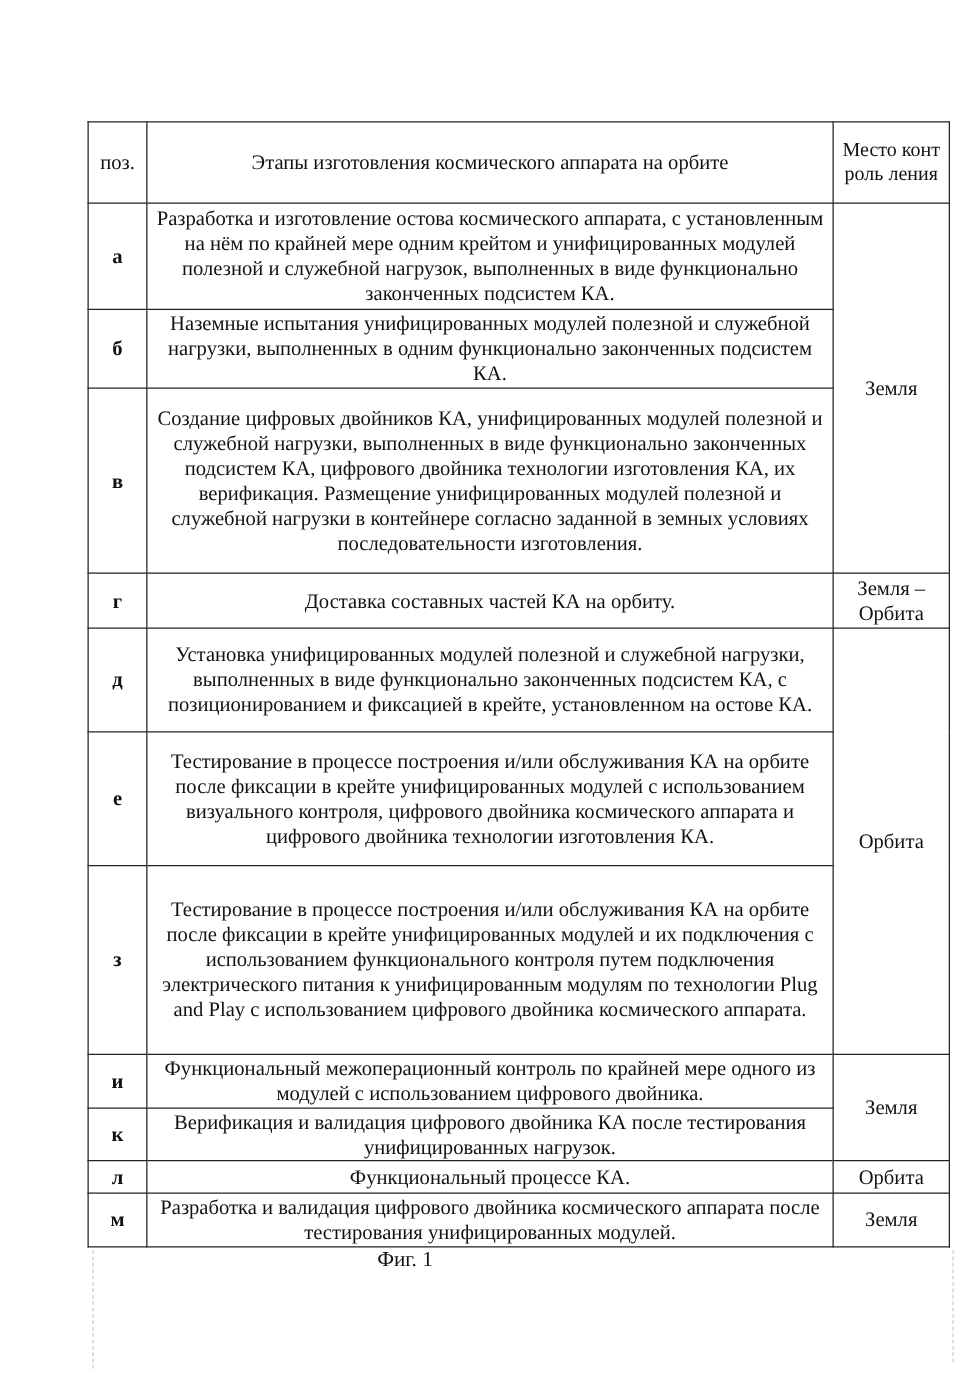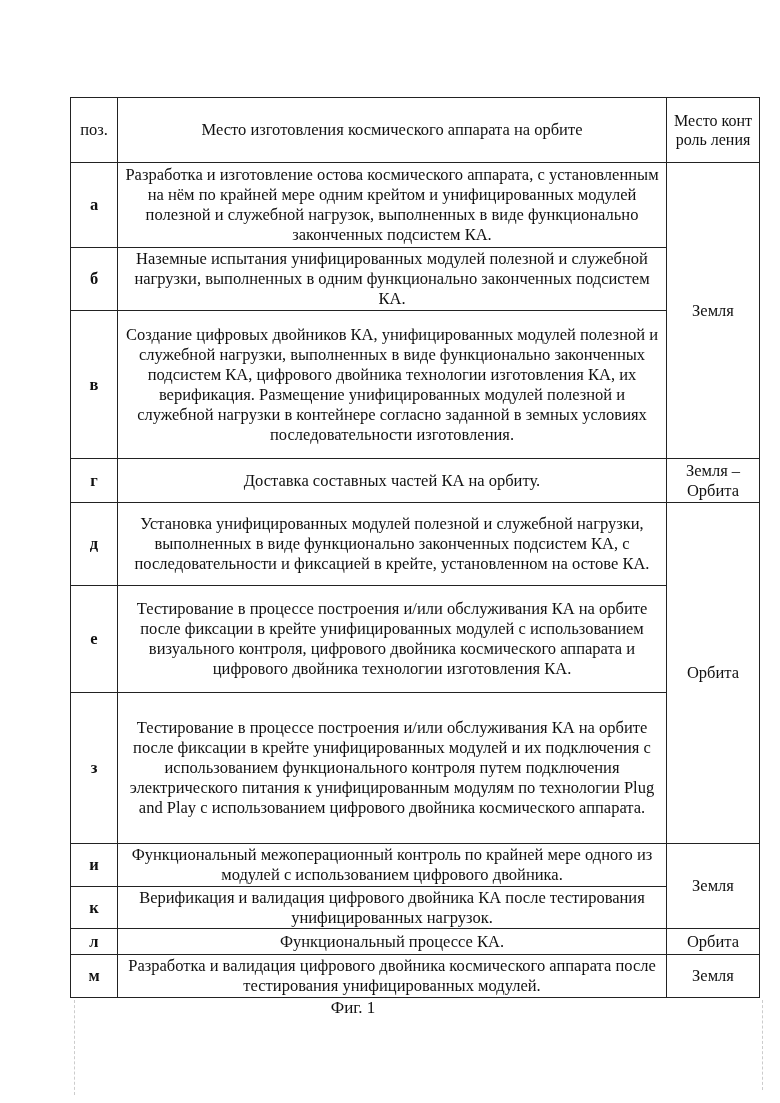--- a/index.html
+++ b/index.html
@@ -11,38 +11,38 @@
   table.stages td { border: 1.5px solid #222; text-align: center; vertical-align: middle;
                     padding: 0 4px; font-size: 16.5px; line-height: 20px; margin-left: 43px; }
   col.c-pos { width: 47px; }
   col.c-stage { width: 549px; }
   col.c-place { width: 93px; }
   td.pos { font-weight: bold; font-size: 14px; }
   td.hdr-pos { font-size: 15px; font-weight: normal; }
   td.place { font-size: 16.5px; line-height: 20px; }
   td.place-top { vertical-align: top; }
   .caption { position: absolute; left: 0; width: 648px; top: 998px; text-align: center;
-             font-size: 17px; padding-left: 29px; }
+             font-size: 17px; }
   .dash-l { position: absolute; left: 74px; top: 1000px; height: 95px; border-left: 1px dashed #ccc; }
   .dash-r { position: absolute; left: 762px; top: 1000px; height: 90px; border-left: 1px dashed #ccc; }
 </style>
 </head>
 <body>
 
 <div class="page">
   <table class="stages">
     <colgroup>
         <col class="c-pos">
         <col class="c-stage">
         <col class="c-place">
       </colgroup>
     <tbody>
         <tr style="height:65px">
       <td class="hdr-pos">поз.</td>
-      <td>Место изготовления космического аппарата на орбите</td>
+      <td>Этапы изготовления космического аппарата на орбите</td>
       <td style="font-size:16px;line-height:19px;word-break:break-all;">Место контроль ления</td>
     </tr>
     <tr style="height:85px">
       <td class="pos">а</td>
       <td>Разработка и изготовление остова космического аппарата, с установленным на нём по крайней мере одним крейтом и унифицированных модулей полезной и служебной нагрузок, выполненных в виде функционально законченных подсистем КА.</td>
       <td class="place" rowspan="3">Земля</td>
     </tr>
     <tr style="height:63px">
       <td class="pos">б</td>
       <td>Наземные испытания унифицированных модулей полезной и служебной нагрузки, выполненных в одним функционально законченных подсистем КА.</td>
@@ -51,21 +51,21 @@
       <td class="pos">в</td>
       <td>Создание цифровых двойников КА, унифицированных модулей полезной и служебной нагрузки, выполненных в виде функционально законченных подсистем КА, цифрового двойника технологии изготовления КА, их верификация. Размещение унифицированных модулей полезной и служебной нагрузки в контейнере согласно заданной в земных условиях последовательности изготовления.</td>
     </tr>
     <tr style="height:44px">
       <td class="pos">г</td>
       <td>Доставка составных частей КА на орбиту.</td>
       <td class="place">Земля – Орбита</td>
     </tr>
     <tr style="height:83px">
       <td class="pos">д</td>
-      <td>Установка унифицированных модулей полезной и служебной нагрузки, выполненных в виде функционально законченных подсистем КА, с последовательности и фиксацией в крейте, установленном на остове КА.</td>
+      <td>Установка унифицированных модулей полезной и служебной нагрузки, выполненных в виде функционально законченных подсистем КА, с позиционированием и фиксацией в крейте, установленном на остове КА.</td>
       <td class="place" rowspan="3">Орбита</td>
     </tr>
     <tr style="height:107px">
       <td class="pos">е</td>
       <td>Тестирование в процессе построения и/или обслуживания КА на орбите после фиксации в крейте унифицированных модулей с использованием визуального контроля, цифрового двойника космического аппарата и цифрового двойника технологии изготовления КА.</td>
     </tr>
     <tr style="height:151px">
       <td class="pos">з</td>
       <td>Тестирование в процессе построения и/или обслуживания КА на орбите после фиксации в крейте унифицированных модулей и их подключения с использованием функционального контроля путем подключения электрического питания к унифицированным модулям по технологии Plug and Play с использованием цифрового двойника космического аппарата.</td>
     </tr>

